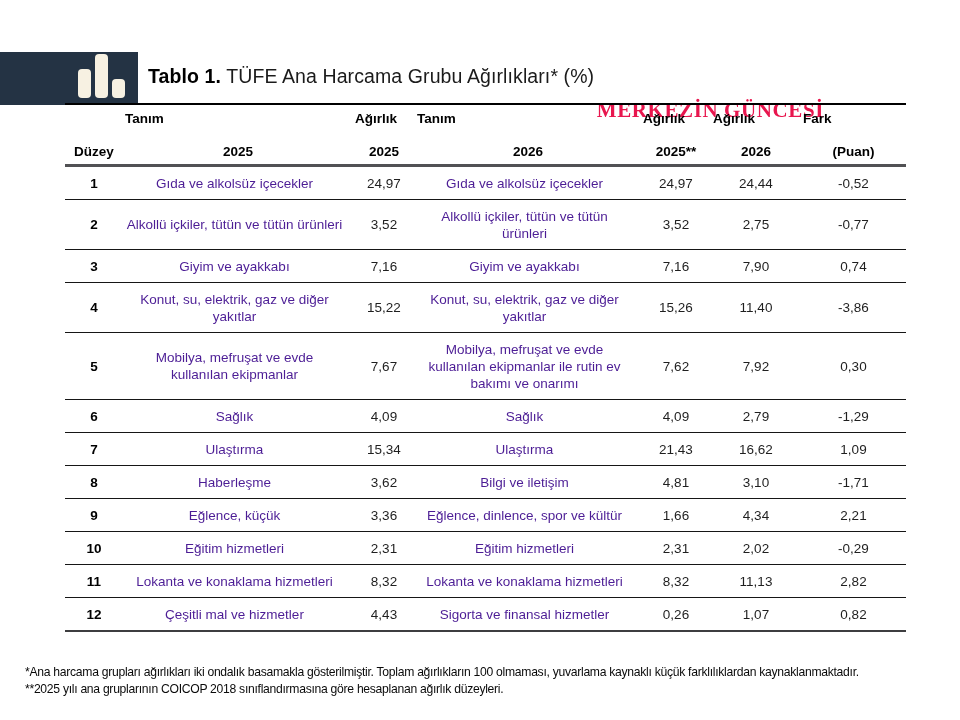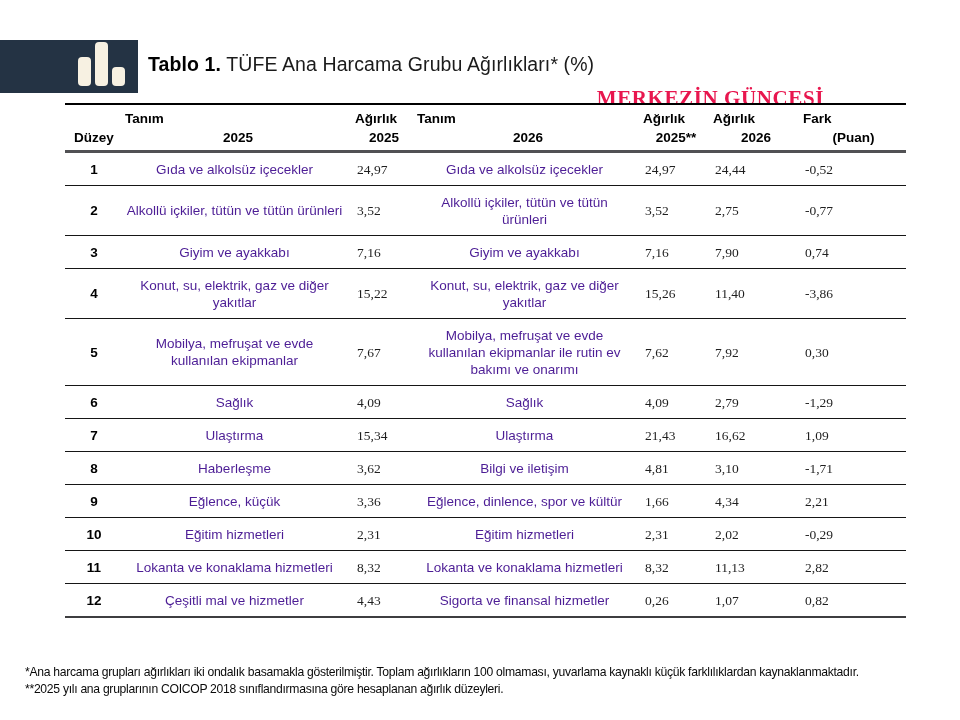--- a/index.html
+++ b/index.html
@@ -6,21 +6,21 @@
   html, body { background: #ffffff; }
   body {
     width: 960px; height: 720px;
     font-family: "Liberation Sans", "DejaVu Sans", sans-serif;
     color: #1c1c1c;
     position: relative;
     overflow: hidden;
   }
 
   
-  .masthead { position: absolute; top: 40px; left: 0; width: 868px; height: 54px; }
+  .masthead { position: absolute; top: 52px; left: 0; width: 868px; height: 54px; }
   .logo-block {
     position: absolute; left: 0; top: 0;
     width: 138px; height: 53px;
     background: #243344;
     display: flex; align-items: flex-end; justify-content: flex-end;
     padding: 0 13px 7px 0;
   }
   .logo-bars { display: flex; align-items: flex-end; gap: 4px; }
   .logo-bars .bar { width: 13px; background: #f7f1e2; border-radius: 4px; }
   .bar.b1 { height: 29px; }
@@ -42,27 +42,27 @@
   }
 
   
   .table-wrap { position: absolute; left: 65px; top: 103px; width: 841px; }
   table { width: 100%; border-collapse: collapse; table-layout: fixed;
           border-top: 2px solid #000; border-bottom: 2.5px solid #3e3e40; }
   th, td { vertical-align: middle; font-size: 13.5px; line-height: 1.26; }
   thead tr { border-bottom: 3.5px solid #515154; }
   thead th { font-weight: bold; color: #000; padding: 5px 2px 4px 2px; vertical-align: bottom; }
   thead .h1 { display: block; text-align: left; }
-  thead .h2 { display: block; text-align: center; margin-top: 2px; }
+  thead .h2 { display: block; text-align: center; margin-top: 16px; }
   tbody tr { border-top: 1.5px solid #161616; }
   tbody tr:first-child { border-top: none; }
   td { padding: 7.5px 4px; }
   td.c-level { text-align: center; font-weight: bold; color: #000; }
   td.c-name  { text-align: center; color: #4c1d95; padding-left: 3px; padding-right: 10px; }
-  td.c-num   { text-align: left; color: #1f1f1f; font-family: Liberation Serif, serif; }
+  td.c-num   { text-align: center; color: #1f1f1f; }
 
   
   .footnotes {
     position: absolute; left: 25px; top: 664px; width: 930px;
     font-size: 12.8px; line-height: 1.32; color: #0a0a0a;
     letter-spacing: -0.3px;
     transform: scaleX(0.95); transform-origin: left top;
   }
   .footnotes p { margin: 0; }
 </style>

